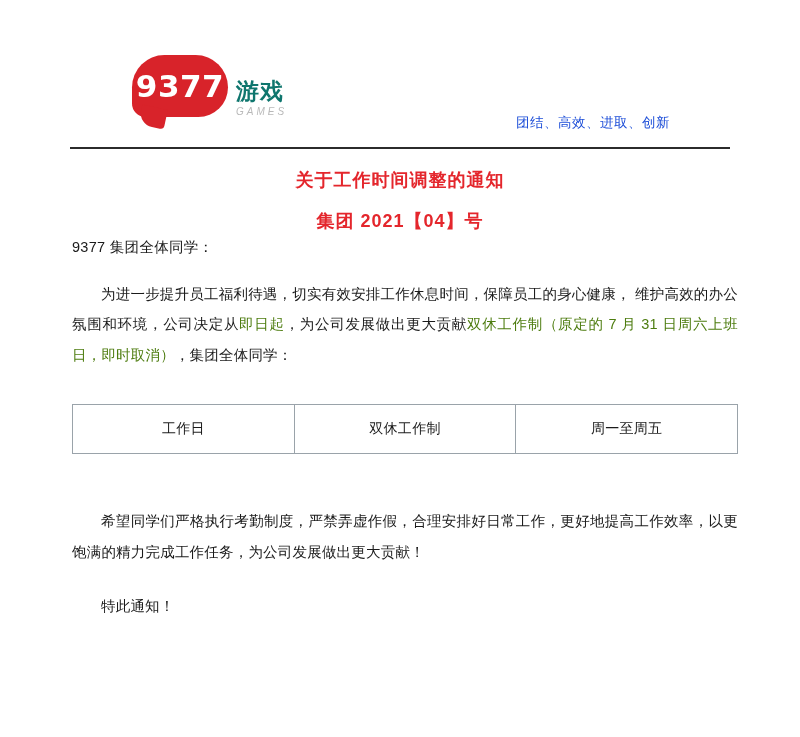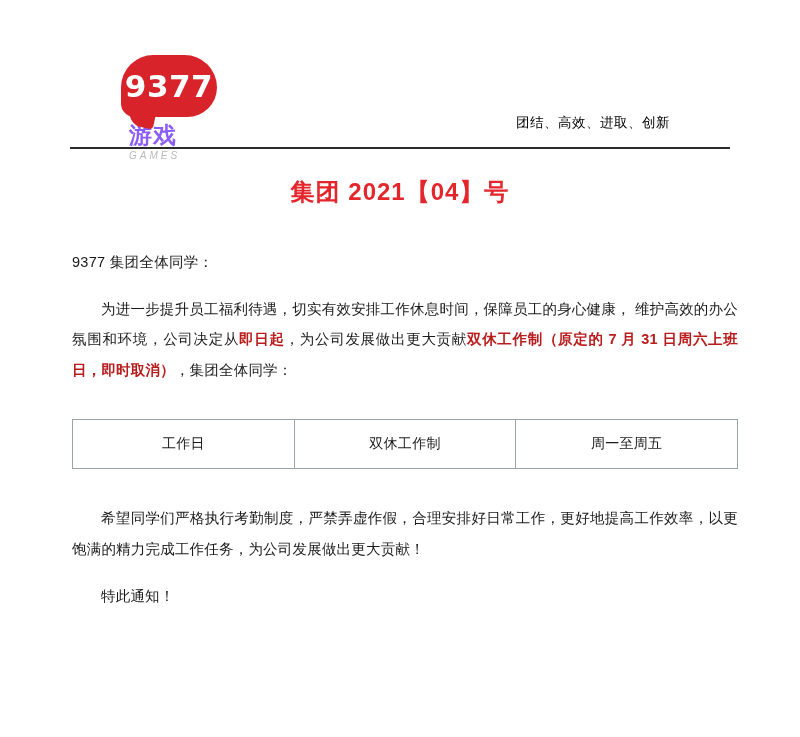--- a/index.html
+++ b/index.html
@@ -22,25 +22,24 @@
     box-sizing: border-box;
   }
 
   
   .header {
     position: relative;
     height: 140px;
   }
   .logo-wrap {
     position: absolute;
-    left: 121px;
+    left: 132px;
     top: 55px;
     display: flex;
-    align-items: flex-start;
-    flex-direction: column;
+    align-items: flex-end;
   }
   .logo-blob {
     position: relative;
     width: 96px;
     height: 62px;
     background: #d8232a;
     border-radius: 48px 48px 44px 20px;
     display: flex;
     align-items: center;
     justify-content: center;
@@ -63,39 +62,39 @@
     font-size: 31px;
     font-weight: bold;
     letter-spacing: 0.5px;
     font-family: "DejaVu Sans", sans-serif;
   }
   .logo-text {
     margin-left: 8px;
     line-height: 1;
   }
   .logo-cn {
-    color: #8b5cf6;
+    color: #0f766e;
     font-size: 23px;
     font-weight: bold;
     letter-spacing: 1px;
     margin-top: 7px;
   }
   .logo-en {
     color: #b9b9b9;
     font-size: 10px;
     letter-spacing: 3px;
     margin-top: 4px;
     font-style: italic;
   }
   .slogan {
     position: absolute;
     right: 130px;
     top: 114px;
     font-size: 13.5px;
-    color: #000000;
+    color: #1d4ed8;
     letter-spacing: 0.5px;
   }
 
   .rule {
     position: absolute;
     left: 70px;
     right: 70px;
     top: 147px;
     height: 2px;
     background: #2b2b2b;
@@ -110,62 +109,61 @@
     text-align: center;
   }
   .title-line1 {
     color: #e4262c;
     font-size: 18px;
     font-weight: bold;
     letter-spacing: 1px;
   }
   .title-line2 {
     color: #e4262c;
-    font-size: 24px;
+    font-size: 18px;
     font-weight: bold;
     letter-spacing: 1px;
-    margin-top: 8px;
+    margin-top: 17px;
     text-align: center;
   }
 
   
   .body-wrap {
     position: absolute;
     left: 72px;
     right: 62px;
     top: 238px;
   }
   .salutation {
     font-size: 14.5px;
     color: #1a1a1a;
     letter-spacing: 0.3px;
-    margin-top: 15px;
   }
   .para {
     font-size: 14.5px;
     line-height: 2.1;
     color: #1a1a1a;
     letter-spacing: 0.2px;
     text-align: justify;
   }
   .para-1 {
     margin-top: 22px;
     text-indent: 2em;
   }
   .para-2 {
-    margin-top: 34px;
+    margin-top: 52px;
     text-indent: 2em;
   }
   .para-3 {
-    margin-top: 17px;
+    margin-top: 24px;
     text-indent: 2em;
   }
   .red-bold {
-    color: #b91c1c;
-    font-weight: bold;
+    color: #4d7c0f;
+    font-weight: normal;
   }
 
   
   .table-wrap {
     margin-top: 34px;
   }
   table.schedule {
     width: 100%;
     border-collapse: collapse;
     table-layout: fixed;
@@ -197,20 +195,21 @@
       <div class="logo-text">
         <div class="logo-cn">游戏</div>
         <div class="logo-en">GAMES</div>
       </div>
     </div>
     <div class="slogan">团结、高效、进取、创新</div>
     <div class="rule"></div>
   </div>
 
   <div class="title-block">
+    <div class="title-line1">关于工作时间调整的通知</div>
     <div class="title-line2">集团 2021【04】号</div>
   </div>
 
   <div class="body-wrap">
 
     <div class="salutation">9377 集团全体同学：</div>
 
     <div class="para para-1"><span>为进一步提升员工福利待遇，切实有效安排工作休息时间，保障员工的身心健康， 维护高效的办公氛围和环境，公司决定从</span><span class="red-bold">即日起</span><span>，为公司发展做出更大贡献</span><span class="red-bold">双休工作制（原定的 7 月 31 日周六上班日，即时取消）</span><span>，集团全体同学：</span></div>
 
     <div class="table-wrap">

